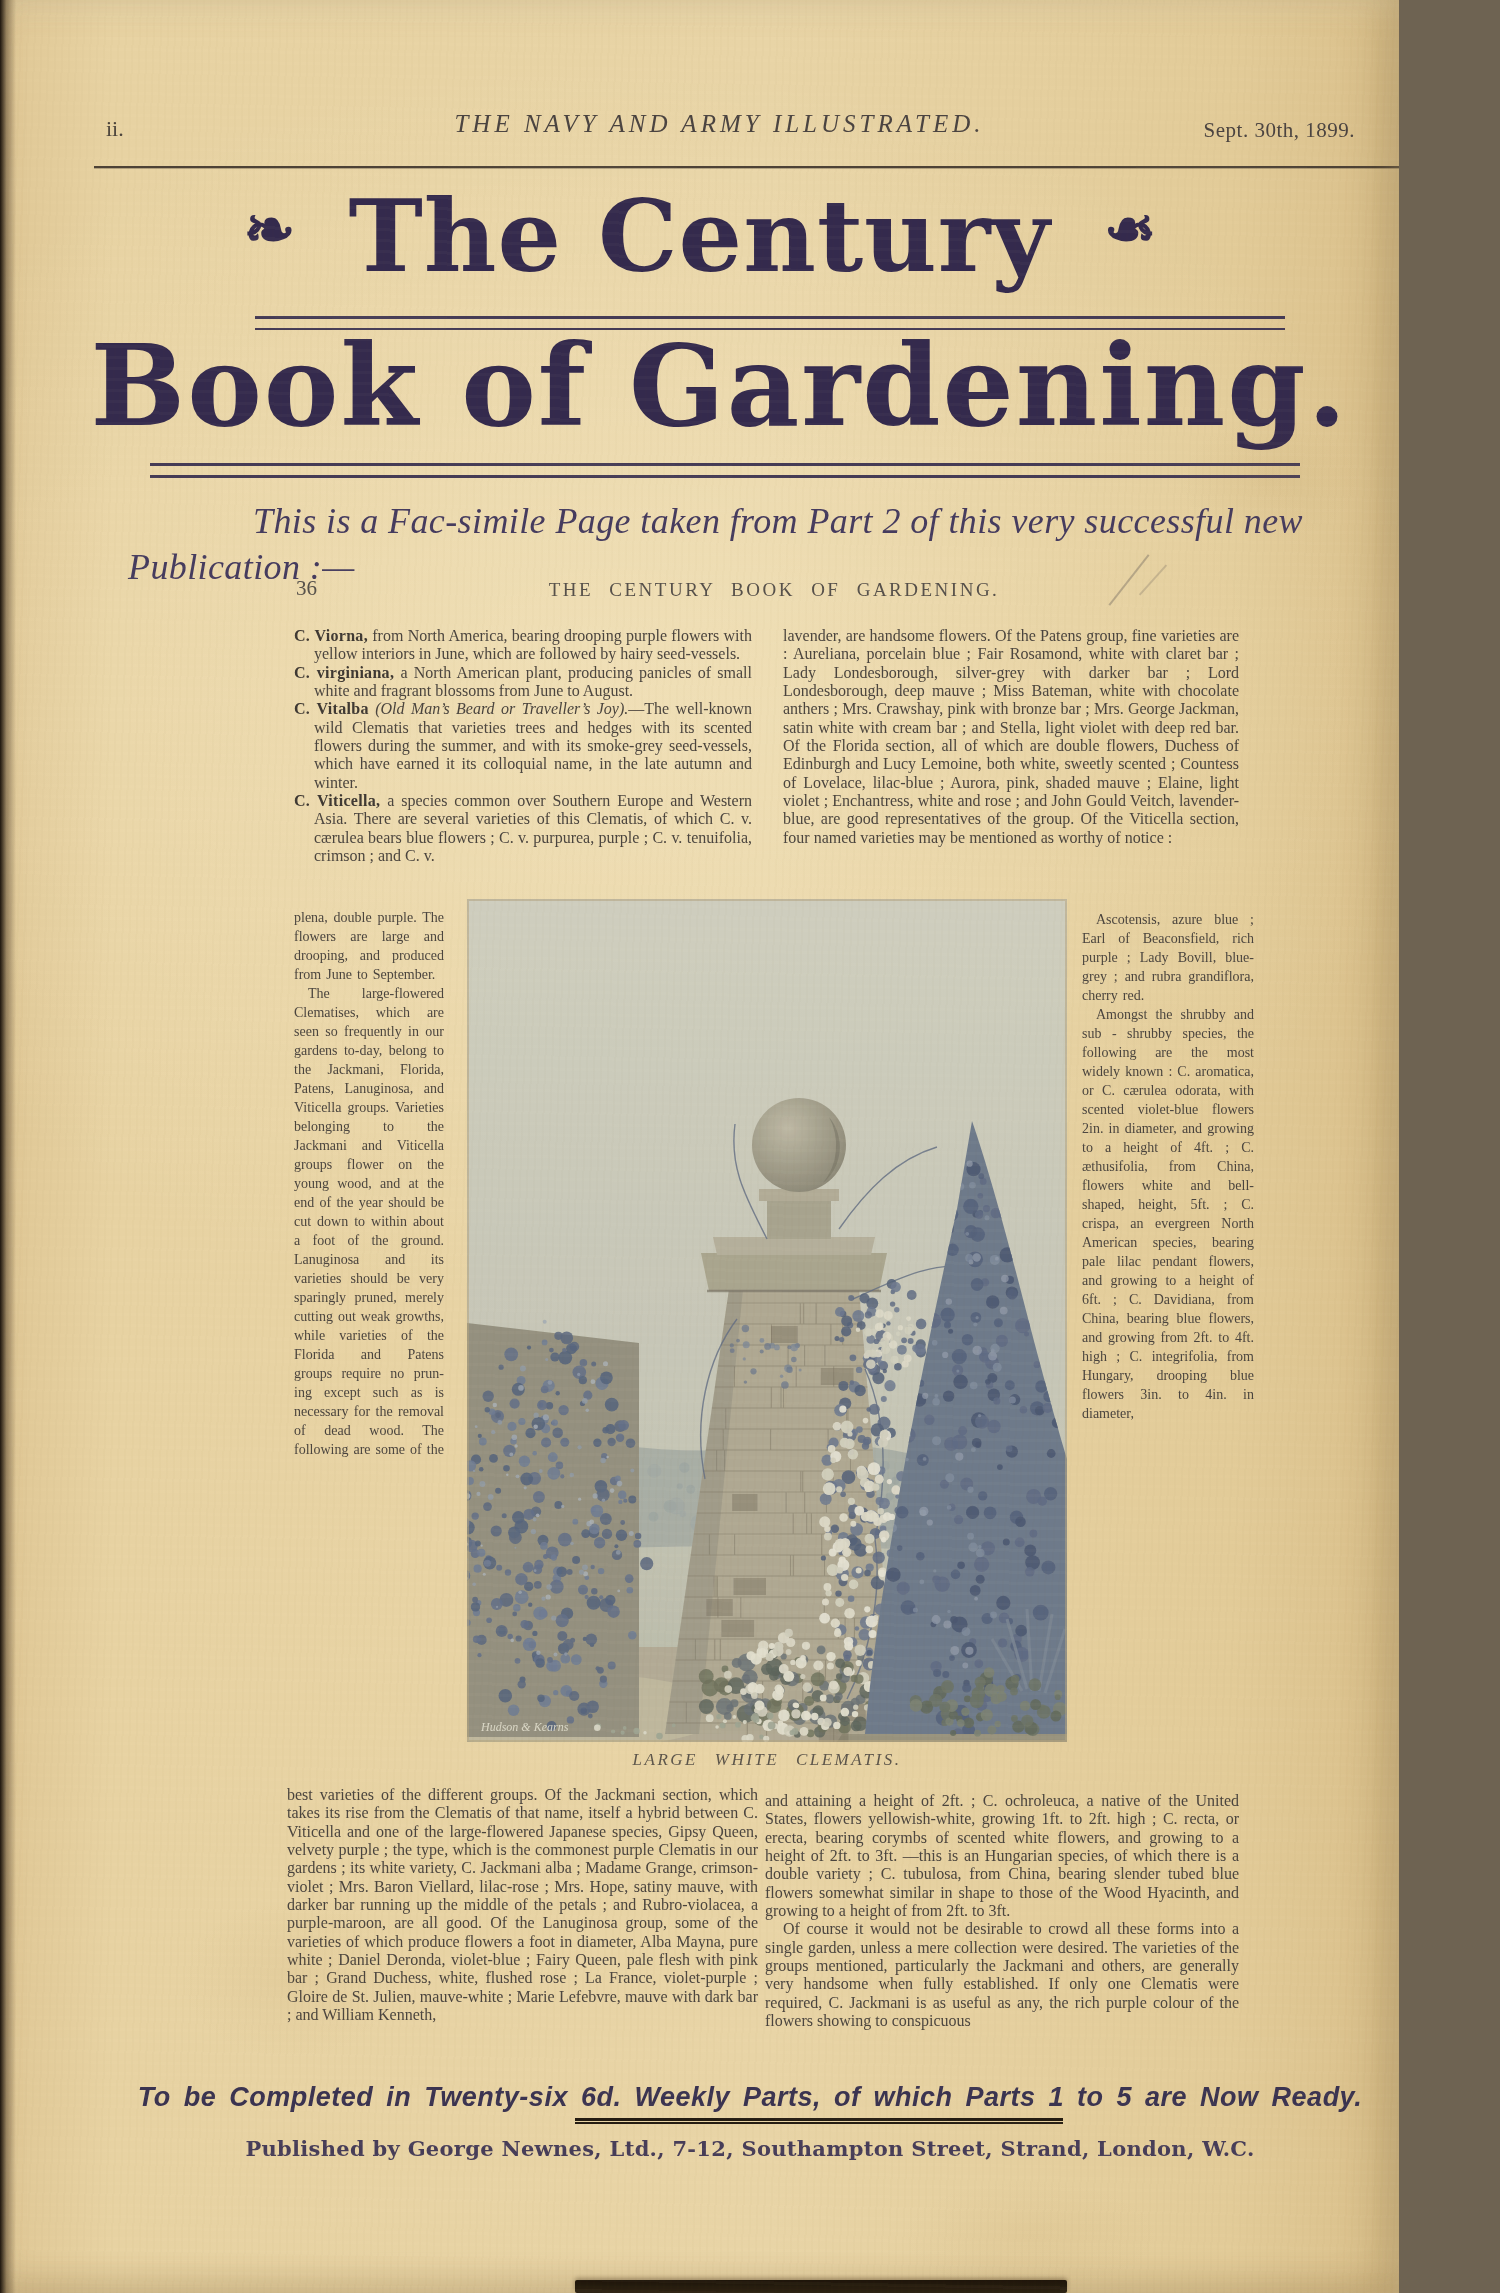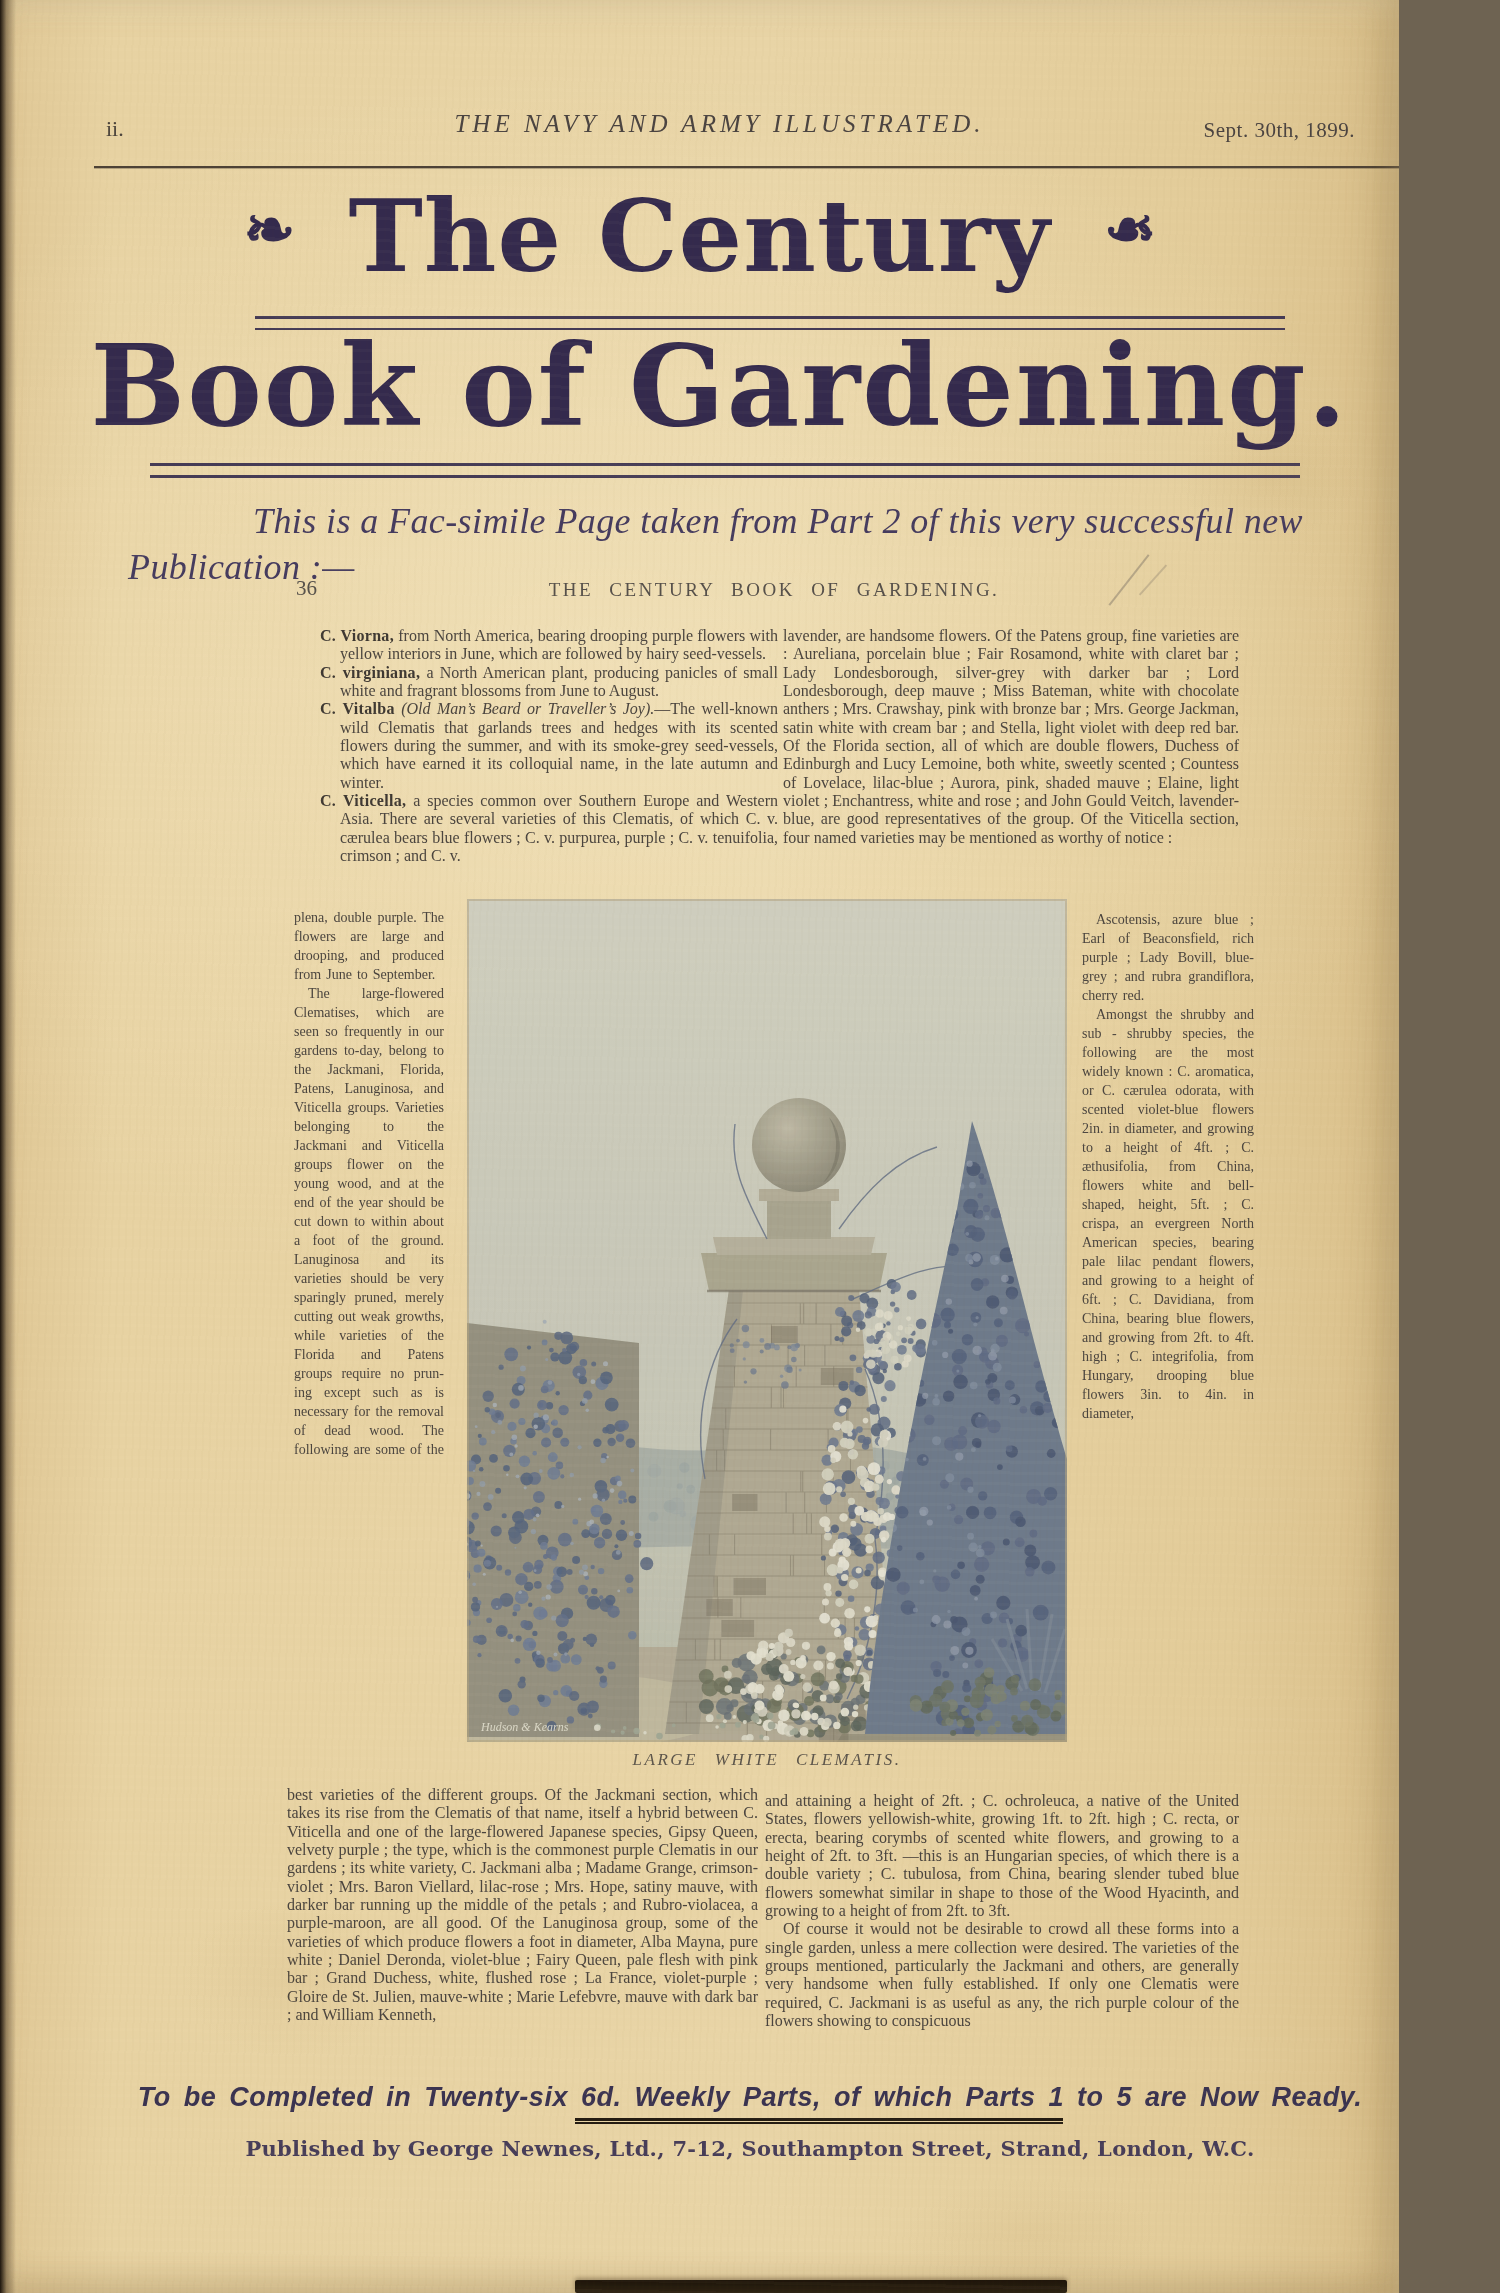--- a/index.html
+++ b/index.html
@@ -55,21 +55,21 @@
   .running-head{left:290px;top:579px;width:968px;text-align:center;font-size:19px;
     letter-spacing:2.5px;word-spacing:9px;color:#56504a;}
   .colwide{font-size:16px;line-height:18.35px;text-align:justify;color:#4a443e;}
   .colwide p, .colnarrow p{margin:0;hyphens:auto;-webkit-hyphens:auto;}
   .colnarrow{font-size:14px;line-height:19px;text-align:justify;word-spacing:1.5px;color:#4a443e;}
   .entry{padding-left:20px;text-indent:-20px;}
   .lead{font-weight:bold;letter-spacing:.3px;color:#3e3832;}
   .ital{font-style:italic;}
   .indent14{text-indent:14px;}
   .indent18{text-indent:18px;}
-  .block-left-top{left:294px;top:627px;width:458px;margin-left:26px;}
+  .block-left-top{left:294px;top:627px;width:458px;}
   .block-left-narrow{left:294px;top:908px;width:150px;}
   .block-left-bottom{left:287px;top:1786px;width:471px;}
   .block-right-top{left:783px;top:627px;width:456px;}
   .block-right-narrow{left:1082px;top:910px;width:172px;}
   .block-right-bottom{left:765px;top:1792px;width:474px;}
 
   
   .photo{left:467px;top:899px;width:600px;height:843px;filter:blur(.4px) contrast(.97) saturate(.92);}
   .caption{left:467px;top:1750px;width:600px;text-align:center;font-style:italic;
     font-size:17px;letter-spacing:2.5px;word-spacing:10px;color:#5c554b;}
@@ -107,21 +107,21 @@
 
   <div class="abs intro-line intro1">This is a Fac-simile Page taken from Part 2 of this very successful new</div>
   <div class="abs intro-line intro2">Publication :—</div>
 
   <div class="abs page-number">36</div>
   <div class="abs running-head">THE CENTURY BOOK OF GARDENING.</div>
 
   <div class="abs colwide block-left-top">
     <p class="entry"><span class="lead">C. Viorna,</span> <span>from North America, bearing drooping purple flowers with yellow interiors in June, which are followed by hairy seed-vessels.</span></p>
     <p class="entry"><span class="lead">C. virginiana,</span> <span>a North American plant, producing panicles of small white and fragrant blossoms from June to August.</span></p>
-    <p class="entry"><span class="lead">C. Vitalba</span> <span class="ital">(Old Man’s Beard or Traveller’s Joy).</span><span>—The well-known wild Clematis that garlands trees and hedges with its scented flowers during the summer, and with its smoke-grey seed-vessels, which have earned it its colloquial name, in the late autumn and winter.</span></p>
+    <p class="entry"><span class="lead">C. Vitalba</span> <span class="ital">(Old Man’s Beard or Traveller’s Joy).</span><span>—The well-known wild Clematis that varieties trees and hedges with its scented flowers during the summer, and with its smoke-grey seed-vessels, which have earned it its colloquial name, in the late autumn and winter.</span></p>
     <p class="entry"><span class="lead">C. Viticella,</span> <span>a species common over Southern Europe and Western Asia. There are several varieties of this Clematis, of which C. v. cærulea bears blue flowers ; C. v. purpurea, purple ; C. v. tenuifolia, crimson ; and C. v.</span></p>
   </div>
 
   <div class="abs colnarrow block-left-narrow">
     <p>plena, double purple. The flowers are large and drooping, and produced from June to September.</p>
     <p class="indent14">The large-flowered Cle­ma­tises, which are seen so fre­quently in our gardens to-day, belong to the Jackmani, Florida, Patens, Lanu­ginosa, and Viticella groups. Varieties belonging to the Jackmani and Viticella groups flower on the young wood, and at the end of the year should be cut down to within about a foot of the ground. Lanu­ginosa and its varieties should be very spar­ingly pruned, merely cutting out weak growths, while varieties of the Florida and Patens groups require no prun­ing except such as is necessary for the removal of dead wood. The following are some of the</p>
   </div>
 
   <div class="abs colwide block-left-bottom">
     <p>best varieties of the different groups. Of the Jackmani sec­tion, which takes its rise from the Clematis of that name, itself a hybrid between C. Viticella and one of the large-flowered Japanese species, Gipsy Queen, velvety purple ; the type, which is the commonest purple Clematis in our gardens ; its white variety, C. Jackmani alba ; Madame Grange, crimson-violet ; Mrs. Baron Viellard, lilac-rose ; Mrs. Hope, satiny mauve, with darker bar running up the middle of the petals ; and Rubro-violacea, a purple-maroon, are all good. Of the Lanuginosa group, some of the varieties of which produce flowers a foot in diameter, Alba Mayna, pure white ; Daniel Deronda, violet-blue ; Fairy Queen, pale flesh with pink bar ; Grand Duchess, white, flushed rose ; La France, violet-purple ; Gloire de St. Julien, mauve-white ; Marie Lefebvre, mauve with dark bar ; and William Kenneth,</p>

